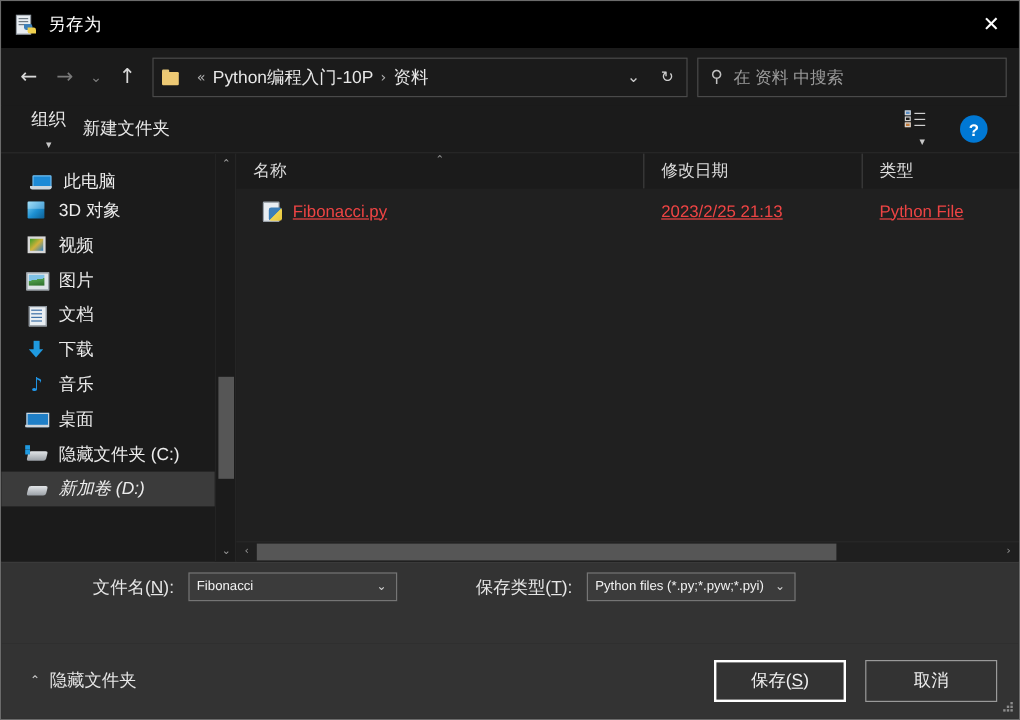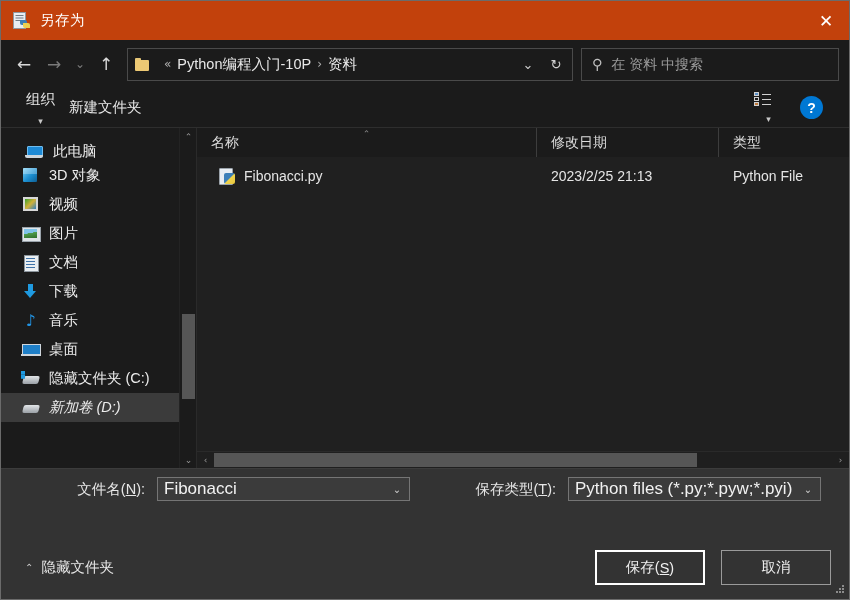--- a/index.html
+++ b/index.html
@@ -16,21 +16,21 @@
     width: 850px; height: 600px;
     background: #1e1e1e;
     border: 1px solid #6b6b6b;
     display: flex;
     flex-direction: column;
   }
 
   
   .titlebar {
     height: 39px;
-    background: #c2410c;
+    background: #000000;
     display: flex;
     align-items: center;
     flex: 0 0 39px;
   }
   .title-icon {
     width: 18px; height: 18px;
     margin-left: 12px; margin-right: 9px;
     position: relative;
     flex: 0 0 18px;
   }
@@ -396,21 +396,22 @@
     overflow: hidden;
     background: #202020;
     padding-top: 5px;
   }
   .filerow {
     height: 27px;
     display: flex;
     align-items: center;
     cursor: pointer;
     font-size: 14px;
-    color: #e5e5e5;
+    color: #ef4444;
+    text-decoration: underline;
   }
   .fr-name { width: 340px; flex: 0 0 340px; display: flex; align-items: center; padding-left: 22px; }
   .fr-date { width: 182px; flex: 0 0 182px; padding-left: 14px; }
   .fr-type { flex: 1 1 auto; padding-left: 14px; }
 
   .pyicon {
     width: 16px; height: 16px;
     position: relative;
     margin-right: 9px;
     flex: 0 0 16px;
@@ -488,21 +489,21 @@
     display: flex;
     align-items: center;
     padding-left: 6px;
     min-width: 0;
   }
   .combo input {
     flex: 1 1 auto;
     background: transparent;
     border: none; outline: none;
     color: #f2f2f2;
-    font-size: 17px;
+    font-size: 11px;
     font-family: "Liberation Sans", sans-serif;
     min-width: 0;
   }
   .combo-caret {
     width: 24px;
     flex: 0 0 24px;
     text-align: center;
     color: #d0d0d0;
     font-size: 10px;
     font-family: "DejaVu Sans", sans-serif;

